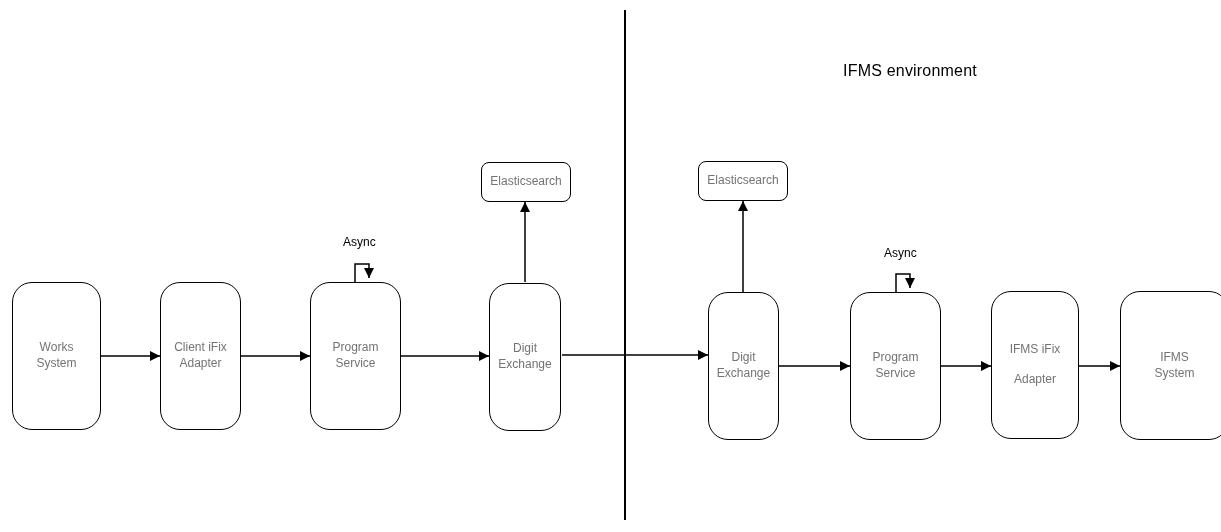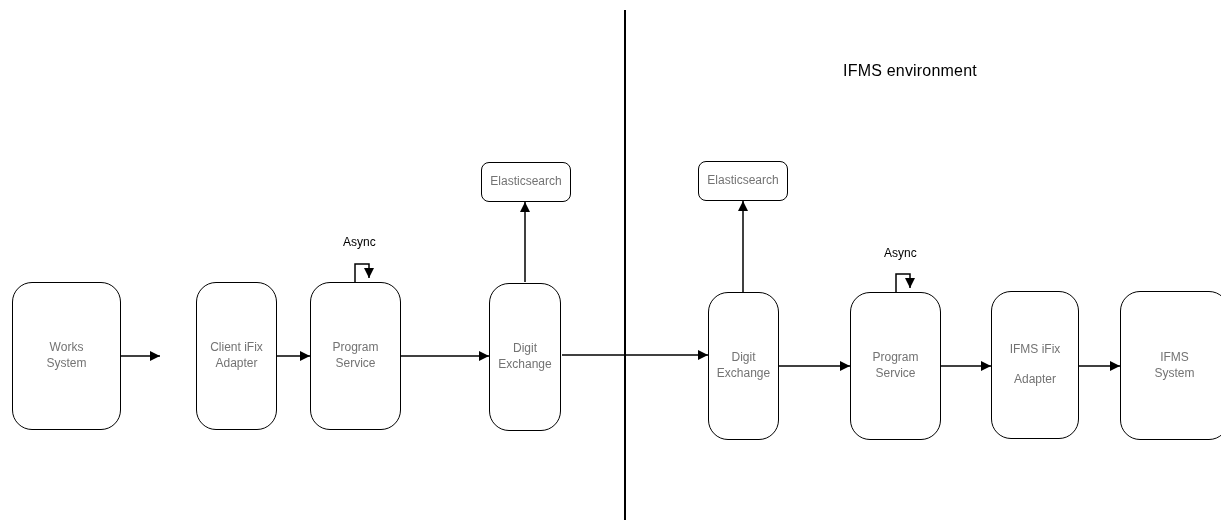--- a/index.html
+++ b/index.html
@@ -83,26 +83,26 @@
 
     <path d="M743,292 L743,201 " stroke="#000000" stroke-width="1.5" fill="none" marker-end="url(#arrow)"></path>
     <path d="M779,366 L850,366" stroke="#000000" stroke-width="1.5" fill="none" marker-end="url(#arrow)"></path>
     <path d="M896,293 L896,274 L910,274 L910,288" stroke="#000000" stroke-width="1.5" fill="none" marker-end="url(#arrow)"></path>
     <path d="M941,366 L991,366" stroke="#000000" stroke-width="1.5" fill="none" marker-end="url(#arrow)"></path>
     <path d="M1071,366 L1120,366" stroke="#000000" stroke-width="1.5" fill="none" marker-end="url(#arrow)"></path>
   </svg>
 
   <div class="env-title" style="left:790px; top:62px;">IFMS environment</div>
 
-  <div class="node" style="left:12px; top:282px; width:109px; height:148px;">
+  <div class="node" style="left:12px; top:282px; width:89px; height:148px;">
     <span class="line">Works</span>
     <span class="line">System</span>
   </div>
 
-  <div class="node" style="left:160px; top:282px; width:81px; height:148px;margin-left:36px;">
+  <div class="node" style="left:160px; top:282px; width:81px; height:148px;">
     <span class="line">Client iFix</span>
     <span class="line">Adapter</span>
   </div>
 
   <div class="node" style="left:310px; top:282px; width:91px; height:148px;">
     <span class="line">Program</span>
     <span class="line">Service</span>
   </div>
 
   <div class="node" style="left:489px; top:283px; width:72px; height:148px;">

